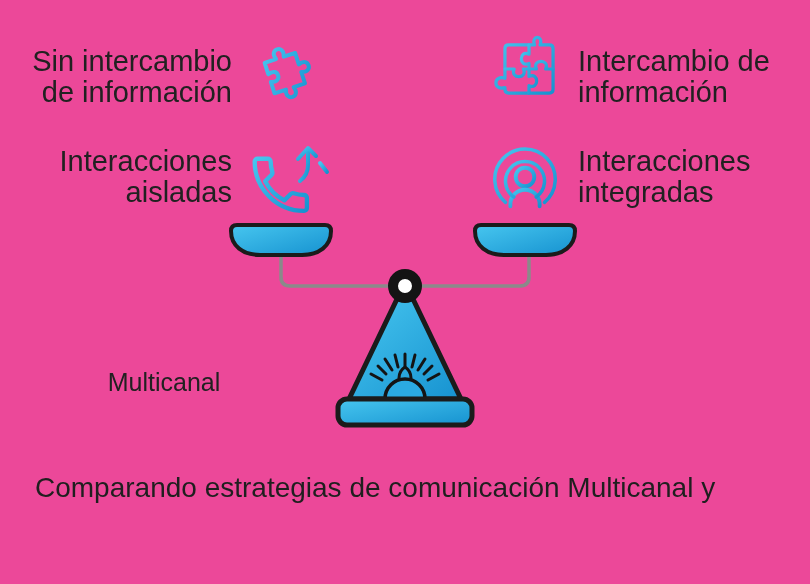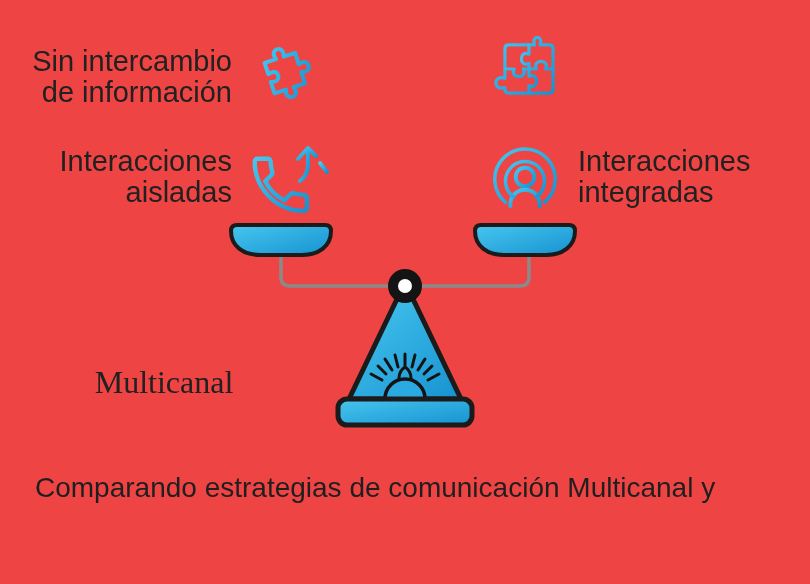--- a/index.html
+++ b/index.html
@@ -1,26 +1,26 @@
 <!DOCTYPE html>
 <html><head>
 <meta charset="utf-8">
 <style>
   html,body{margin:0;padding:0;background:#ffffff;}
   .canvas{
-    position:relative;width:810px;height:584px;background:#ef4444;overflow:hidden;
+    position:relative;width:810px;height:584px;background:#ec4899;overflow:hidden;
     font-family:"Liberation Sans","DejaVu Sans",sans-serif;color:#212121;
   }
   .label{position:absolute;font-size:29px;line-height:31px;font-weight:400;color:#212121;}
   .align-right{text-align:right;}
   .align-left{text-align:left;}
   .align-center{text-align:center;}
   .icon-box{position:absolute;}
   .scale-wrap{position:absolute;left:225px;top:215px;width:360px;height:217px;}
-  .side-label{position:absolute;top:367px;font-size:32px;line-height:31px;font-family:Liberation Serif, serif;}
+  .side-label{position:absolute;top:367px;font-size:25px;line-height:31px;}
   .caption{position:absolute;left:35px;top:470px;width:740px;text-align:left;
            font-size:28px;line-height:35px;color:#1f1f1f;}
   svg{display:block;}
 </style>
 </head>
 <body>
 
 <div class="canvas">
 
   <div class="label align-right" style="left:0;top:46px;width:232px;">
@@ -51,20 +51,24 @@
         </linearGradient>
       </defs>
       <g fill="none" stroke="url(#pz2g)" stroke-width="3.5" stroke-linejoin="round" stroke-linecap="round">
         <path d="M 18,14 H 46 C 42,3 56,3 52,14 H 62 Q 66,14 66,18 V 62 Q 66,66 62,66 H 18 Q 14,66 14,62 V 60 C 1,64 1,46 14,50 V 18 Q 14,14 18,14 Z"></path>
         <path d="M 40,14 V 24 C 29,19 29,39 40,34 V 48 C 51,43 51,63 40,58 V 66"></path>
         <path d="M 14,40 H 24 C 19,51 39,51 34,40 H 48 C 43,29 63,29 58,40 H 66"></path>
       </g>
     </svg>
   </div>
 
+  <div class="label align-left" style="left:578px;top:46px;width:232px;">
+    <div>Intercambio de</div>
+    <div>información</div>
+  </div>
 
   <div class="label align-right" style="left:0;top:146px;width:232px;">
     <div>Interacciones</div>
     <div>aisladas</div>
   </div>
 
   <div class="icon-box" style="left:242px;top:134px;">
     <svg width="92" height="94" viewBox="0 0 92 94">
       <defs>
         <linearGradient id="phg" x1="0" y1="0" x2="1" y2="1">

